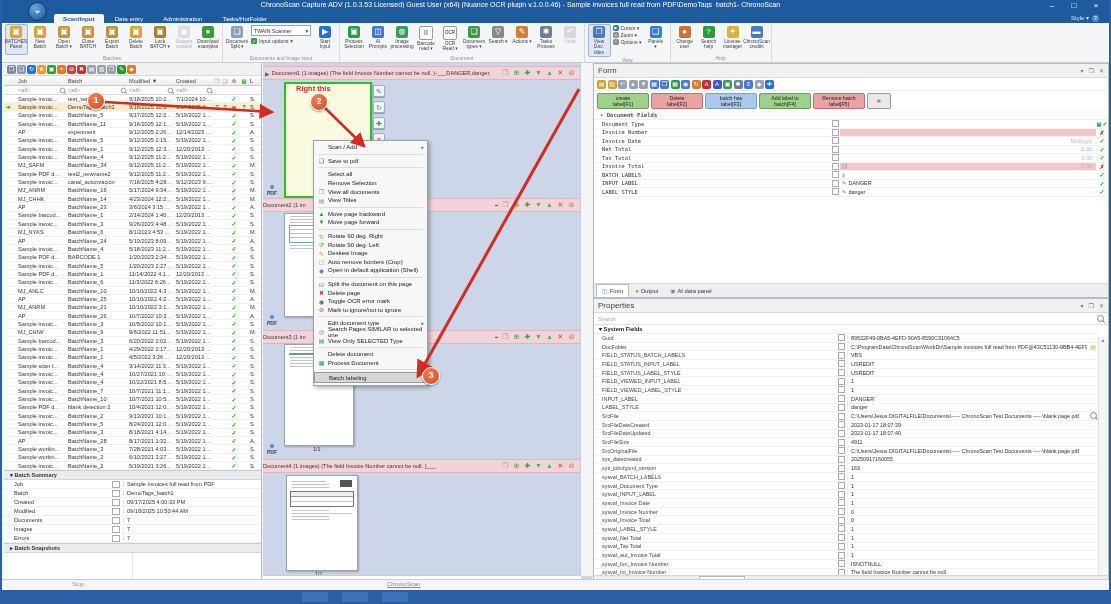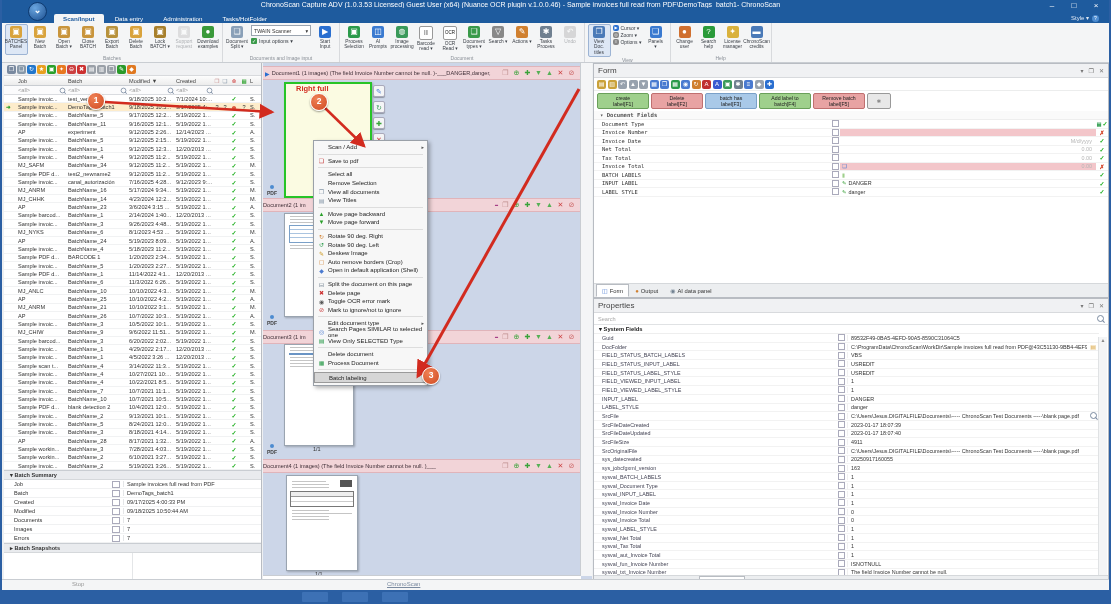--- a/index.html
+++ b/index.html
@@ -980,21 +980,21 @@
           <span style="color: rgb(192, 144, 144);">❐</span>
           <span style="color: rgb(58, 163, 58);">⊕</span>
           <span style="color: rgb(58, 163, 58);">✚</span>
           <span style="color: rgb(85, 176, 85);">▼</span>
           <span style="color: rgb(85, 176, 85);">▲</span>
           <span style="color: rgb(204, 68, 68);">✕</span>
           <span style="color: rgb(204, 102, 102);">⊘</span>
         </span>
     </div>
     <div class="thumb sel" style="left:21px;top:19px;width:84px;height:112px;"></div>
-    <div class="rightclick-label" style="left:33px;top:21px;">Right full</div>
+    <div class="rightclick-label" style="left:33px;top:21px;">Right this</div>
     <div class="vtools" style="left:110px;top:22px;" id="vtools">
         <span class="ic-sq" style="background: rgb(244, 245, 246); height: 10px; width: 10px; font-size: 7px; color: rgb(74, 122, 208); border: 1px solid rgb(170, 170, 187);">✎</span>
         <span class="ic-sq" style="background: rgb(244, 245, 246); height: 10px; width: 10px; font-size: 7px; color: rgb(58, 154, 90); border: 1px solid rgb(170, 170, 187);">↻</span>
         <span class="ic-sq" style="background: rgb(244, 245, 246); height: 10px; width: 10px; font-size: 7px; color: rgb(58, 163, 58); border: 1px solid rgb(170, 170, 187);">✚</span>
         <span class="ic-sq" style="background: rgb(244, 245, 246); height: 10px; width: 10px; font-size: 7px; color: rgb(204, 68, 68); border: 1px solid rgb(170, 170, 187);">✕</span>
       </div>
     <div class="pdfbadge" style="left:4px;top:122px;">PDF</div>
 
     <div class="doc-header" style="top:135px;">
       <span class="dh-title" style="flex:0 0 auto;">Document2 (1 im</span>

